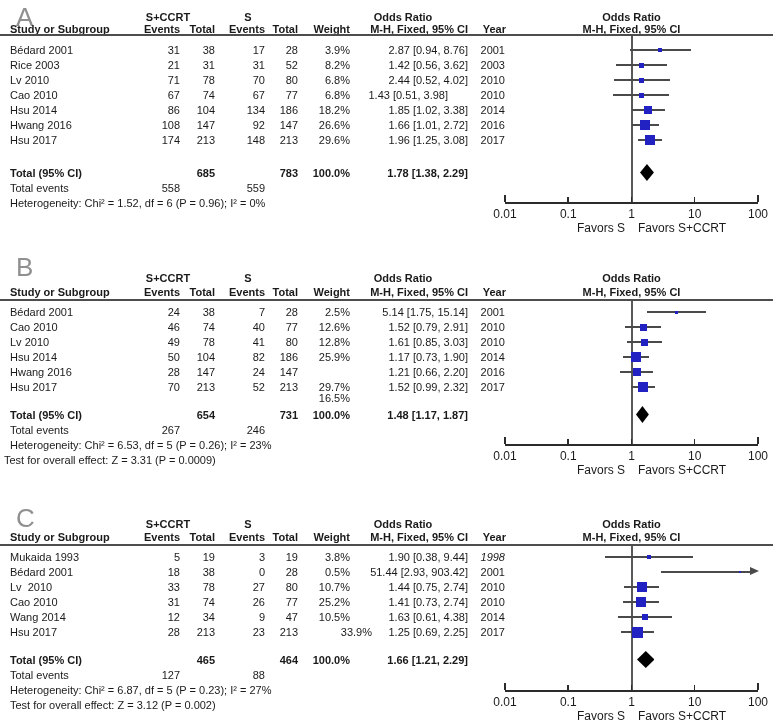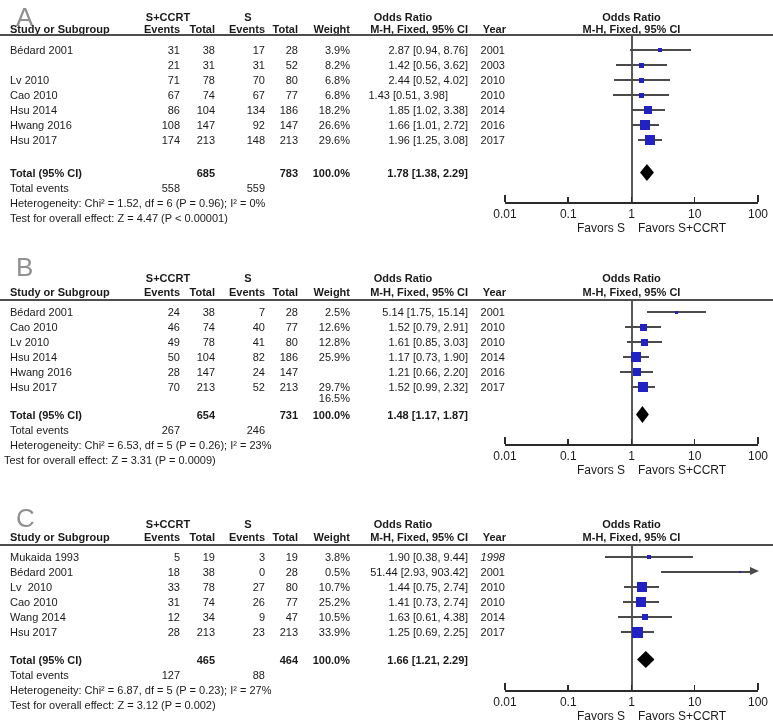--- a/index.html
+++ b/index.html
@@ -42,20 +42,21 @@
     <div class="t" style="left: 10px; top: 43px; width: 155px;">Bédard 2001</div>
     <div class="t r" style="left: 134px; top: 43px; width: 46px;">31</div>
     <div class="t r" style="left: 169px; top: 43px; width: 46px;">38</div>
     <div class="t r" style="left: 219px; top: 43px; width: 46px;">17</div>
     <div class="t r" style="left: 252px; top: 43px; width: 46px;">28</div>
     <div class="t r" style="left: 296px; top: 43px; width: 54px;">3.9%</div>
     <div class="t r" style="left: 336px; top: 43px; width: 132px;">2.87 [0.94, 8.76]</div>
     <div class="t r" style="left: 465px; top: 43px; width: 40px;">2001</div>
     <div class="ciline" style="left: 629.8px; top: 49px; width: 61.313px; height: 1.5px;"></div>
     <div class="sq" style="left: 658.461px; top: 48px; width: 4px; height: 4px;"></div>
+    <div class="t" style="left: 10px; top: 58px; width: 155px;">Rice 2003</div>
     <div class="t r" style="left: 134px; top: 58px; width: 46px;">21</div>
     <div class="t r" style="left: 169px; top: 58px; width: 46px;">31</div>
     <div class="t r" style="left: 219px; top: 58px; width: 46px;">31</div>
     <div class="t r" style="left: 252px; top: 58px; width: 46px;">52</div>
     <div class="t r" style="left: 296px; top: 58px; width: 54px;">8.2%</div>
     <div class="t r" style="left: 336px; top: 58px; width: 132px;">1.42 [0.56, 3.62]</div>
     <div class="t r" style="left: 465px; top: 58px; width: 40px;">2003</div>
     <div class="ciline" style="left: 615.573px; top: 64px; width: 51.2654px; height: 1.5px;"></div>
     <div class="sq" style="left: 638.632px; top: 62.5px; width: 5px; height: 5px;"></div>
     <div class="t" style="left: 10px; top: 73px; width: 155px;">Lv 2010</div>
@@ -115,21 +116,20 @@
     <div class="t b r" style="left: 336px; top: 166px; width: 132px;">1.78 [1.38, 2.29]</div>
     <div class="diamond" style="left: 640.347px; top: 163.5px; width: 13.9122px; height: 17px; position: absolute;">
       <svg width="13.912242043119704" height="17" viewBox="0 0 13.912242043119704 17" xmlns="http://www.w3.org/2000/svg" style="display:block">
         <polygon points="0,8.5 6.956121021559852,0 13.912242043119704,8.5 6.956121021559852,17" fill="#000000"></polygon>
       </svg>
     </div>
     <div class="t" style="left: 10px; top: 181px; width: 160px;">Total events</div>
     <div class="t r" style="left: 134px; top: 181px; width: 46px;">558</div>
     <div class="t r" style="left: 219px; top: 181px; width: 46px;">559</div>
     <div class="t" style="left: 10px; top: 196px; width: 480px;">Heterogeneity: Chi² = 1.52, df = 6 (P = 0.96); I² = 0%</div>
-    <div class="t" style="left: 10px; top: 211px; width: 480px;">Test for overall effect: Z = 4.47 (P &lt; 0.00001)</div>
     <div class="axisline" style="left: 505px; top: 202px; width: 253px; height: 1.5px;"></div>
     <div class="tick" style="left: 504px; top: 195px; width: 1.5px; height: 7px;"></div>
     <div class="t c fs12" style="left: 485px; top: 207px; width: 40px;">0.01</div>
     <div class="tick" style="left: 567.25px; top: 197px; width: 1.5px; height: 5px;"></div>
     <div class="t c fs12" style="left: 548.25px; top: 207px; width: 40px;">0.1</div>
     <div class="tick" style="left: 630.5px; top: 197px; width: 1.5px; height: 5px;"></div>
     <div class="t c fs12" style="left: 611.5px; top: 207px; width: 40px;">1</div>
     <div class="tick" style="left: 693.75px; top: 197px; width: 1.5px; height: 5px;"></div>
     <div class="t c fs12" style="left: 674.75px; top: 207px; width: 40px;">10</div>
     <div class="tick" style="left: 757px; top: 195px; width: 1.5px; height: 7px;"></div>
@@ -305,21 +305,21 @@
     <div class="t r" style="left: 296px; top: 610px; width: 54px;">10.5%</div>
     <div class="t r" style="left: 336px; top: 610px; width: 132px;">1.63 [0.61, 4.38]</div>
     <div class="t r" style="left: 465px; top: 610px; width: 40px;">2014</div>
     <div class="ciline" style="left: 617.922px; top: 616px; width: 54.1511px; height: 1.5px;"></div>
     <div class="sq" style="left: 641.921px; top: 614px; width: 6px; height: 6px;"></div>
     <div class="t" style="left: 10px; top: 625px; width: 155px;">Hsu 2017</div>
     <div class="t r" style="left: 134px; top: 625px; width: 46px;">28</div>
     <div class="t r" style="left: 169px; top: 625px; width: 46px;">213</div>
     <div class="t r" style="left: 219px; top: 625px; width: 46px;">23</div>
     <div class="t r" style="left: 252px; top: 625px; width: 46px;">213</div>
-    <div class="t r" style="left: 296px; top: 625px; width: 54px;">33.9%</div>
+    <div class="t r" style="left: 296px; top: 625px; width: 54px; padding-left: 22px;">33.9%</div>
     <div class="t r" style="left: 336px; top: 625px; width: 132px;">1.25 [0.69, 2.25]</div>
     <div class="t r" style="left: 465px; top: 625px; width: 40px;">2017</div>
     <div class="ciline" style="left: 621.307px; top: 631px; width: 32.4683px; height: 1.5px;"></div>
     <div class="sq" style="left: 632.13px; top: 626.5px; width: 11px; height: 11px;"></div>
     <div class="t b" style="left: 10px; top: 653px; width: 160px;">Total (95% CI)</div>
     <div class="t b r" style="left: 169px; top: 653px; width: 46px;">465</div>
     <div class="t b r" style="left: 252px; top: 653px; width: 46px;">464</div>
     <div class="t b r" style="left: 296px; top: 653px; width: 54px;">100.0%</div>
     <div class="t b r" style="left: 336px; top: 653px; width: 132px;">1.66 [1.21, 2.29]</div>
     <div class="diamond" style="left: 636.736px; top: 650.5px; width: 17.5234px; height: 17px; position: absolute;">

